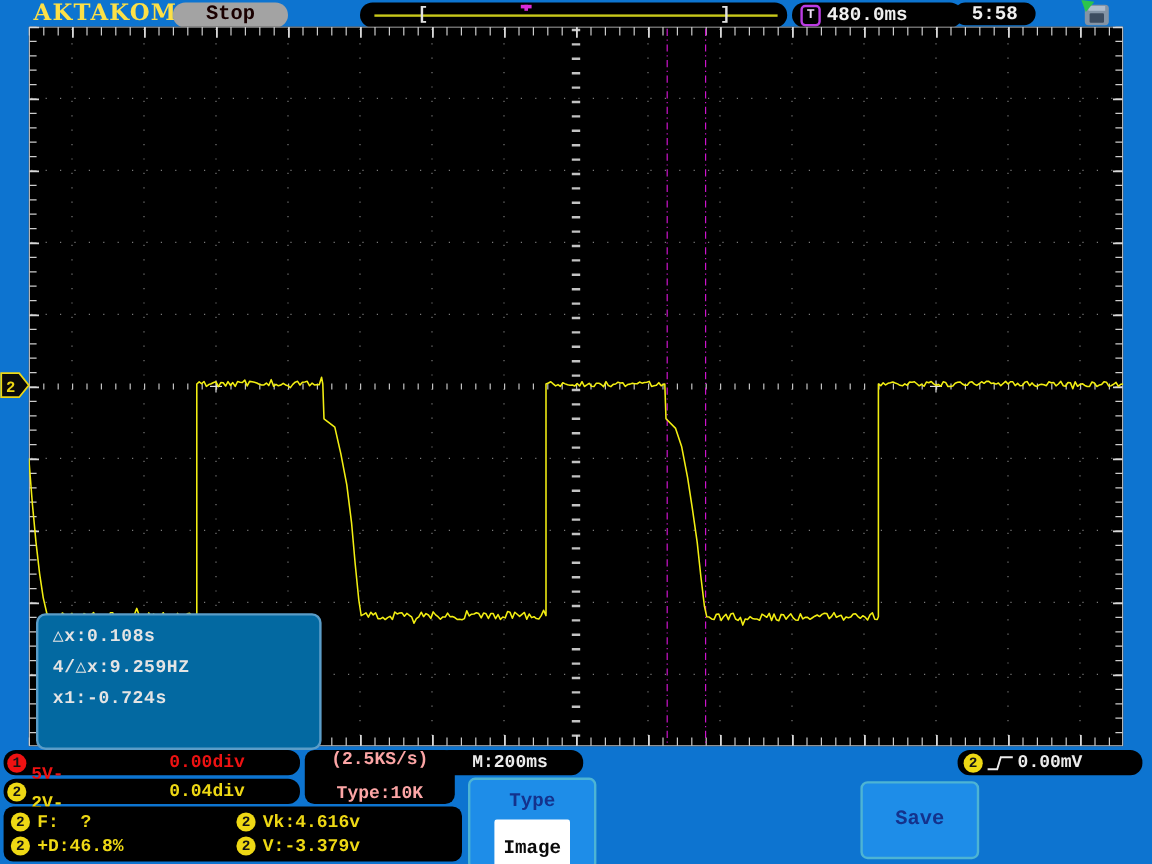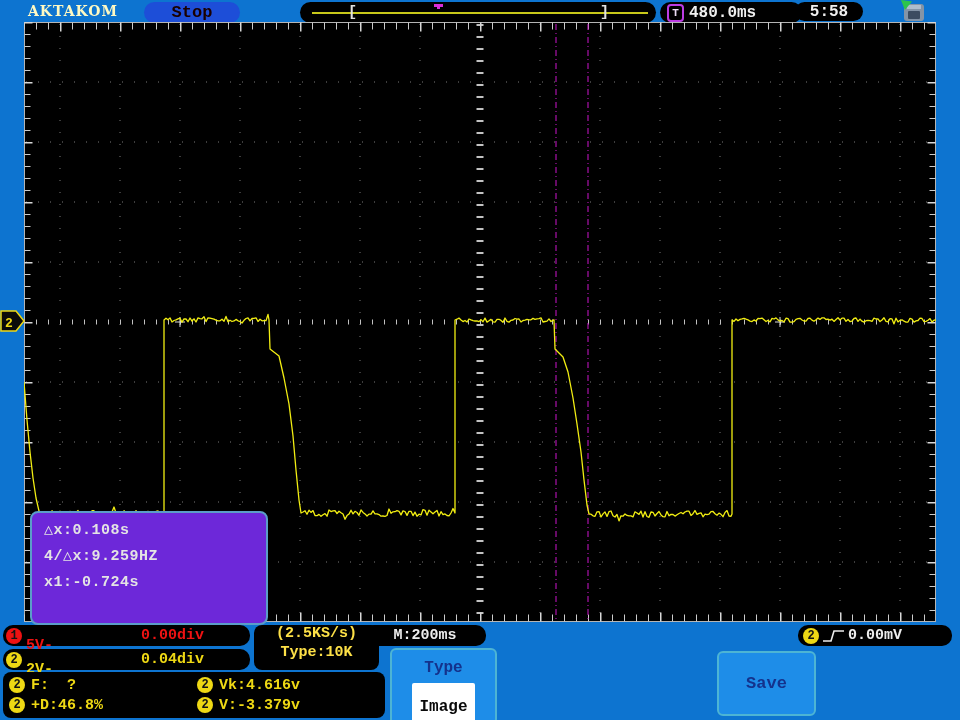--- a/index.html
+++ b/index.html
@@ -1,57 +1,57 @@
 <!DOCTYPE html>
 <html><head>
 <meta charset="utf-8">
 <style>
   html,body{margin:0;padding:0;background:#222;}
   .stage{position:relative;width:960px;height:720px;background:#0d74d0;overflow:hidden;
          font-family:"Liberation Mono","DejaVu Sans Mono",monospace;font-weight:bold;}
   .abs{position:absolute;}
   
   .brand{left:28px;top:0;height:23px;line-height:23px;font-family:"DejaVu Serif","Liberation Serif",serif;
-         font-size:14px;letter-spacing:1px;color:#fef9c3;}
+         font-size:19px;letter-spacing:1px;color:#fde047;}
   .pill{position:absolute;background:#000;border-radius:11px;display:flex;align-items:center;color:#f0f0f0;font-size:16px;}
-  .stop-pill{left:144px;top:2px;width:96px;height:21px;background:#1d4ed8;border-radius:11px;
+  .stop-pill{left:144px;top:2px;width:96px;height:21px;background:#a3a3a3;border-radius:11px;
              display:flex;align-items:center;justify-content:center;color:#1a0000;font-size:17px;position:absolute;}
   .indicator{left:300px;top:2px;width:356px;height:21px;}
   .ind-line{position:absolute;left:12px;top:10px;width:336px;height:2px;background:#c8c81a;}
   .bracket{position:absolute;top:0;line-height:21px;font-size:15px;color:#e0e0e0;font-weight:bold;}
   .tmark{position:absolute;left:134px;top:2px;width:9px;height:3px;background:#d82cd8;}
   .tmark div{width:3px;height:5px;margin:0 auto;background:#d82cd8;}
   .trig-pill{left:660px;top:2px;width:142px;height:21px;}
   .ticon{width:13px;height:14px;margin:0 5px 0 7px;border:2px solid #bc3ce4;border-radius:4px;
          display:flex;align-items:center;justify-content:center;color:#ecdcf4;font-size:11px;}
   .clock-pill{left:795px;top:2px;width:68px;height:19px;justify-content:center;}
   
   .stor{left:904px;top:4px;width:20px;height:17px;background:#8494a6;border-radius:3px;}
   .stor .lbl{position:absolute;left:4px;bottom:2px;width:12px;height:8px;background:#3c4c60;border-radius:1px;}
   .stor .top{position:absolute;left:3px;top:1px;width:14px;height:4px;background:#aebccc;}
   .stor .arrow{position:absolute;left:-3px;top:-4px;width:11px;height:10px;background:#2cc44c;
                clip-path:polygon(0 0,100% 15%,35% 100%);}
   
   #scope{position:absolute;left:0;top:22px;}
-  .cursor-box{left:30px;top:511px;width:222px;height:105px;background:#6d28d9;border:2px solid #5b9dc8;
+  .cursor-box{left:30px;top:511px;width:222px;height:105px;background:#0369a1;border:2px solid #5b9dc8;
               border-radius:8px;padding:5px 0 0 12px;color:#e4e4e4;font-size:15px;}
   .cursor-box div{line-height:26px;white-space:pre;letter-spacing:0.5px;}
   
   .bpill{position:absolute;background:#000;border-radius:10px;display:flex;align-items:center;font-size:15px;}
   .badge{width:16px;height:16px;border-radius:50%;display:flex;align-items:center;justify-content:center;
          font-size:12px;color:#141414;flex:0 0 16px;}
   .b-red{background:#ee1212;}
   .b-yel{background:#eed814;}
   .ch1{left:3px;top:625px;width:247px;height:21px;color:#ee1212;}
   .ch2{left:3px;top:649px;width:247px;height:21px;color:#eed814;}
   .chpill .badge{margin-left:3px;}
   .chpill .scale{margin-left:4px;margin-top:20px;}
   .chpill .posv{position:absolute;right:46px;}
   .acq{left:254px;top:625px;width:125px;height:45px;border-radius:8px;flex-direction:column;
-       justify-content:flex-start;color:#fde047;gap:2px;}
+       justify-content:space-between;color:#fca5a5;gap:2px;}
   .measbox{left:3px;top:672px;width:376px;height:46px;border-radius:8px;display:grid;
            grid-template-columns:188px 1fr;align-content:center;row-gap:3px;padding-left:6px;color:#eed814;}
   .meas-item{display:flex;align-items:center;gap:6px;}
   .meas-item span{white-space:pre;}
   .mpill{left:364px;top:625px;width:122px;height:21px;justify-content:center;color:#ececec;}
   .trg2{left:798px;top:625px;width:154px;height:21px;color:#ececec;}
   .trg2 .badge{margin-left:5px;}
   .softbtn{position:absolute;background:#1e8de8;border:2px solid #4db4d4;border-radius:6px;
            color:#14328c;display:flex;align-items:center;justify-content:center;font-size:16px;cursor:pointer;}
   .typebtn{left:390px;top:648px;width:103px;height:64px;flex-direction:column;justify-content:flex-start;

